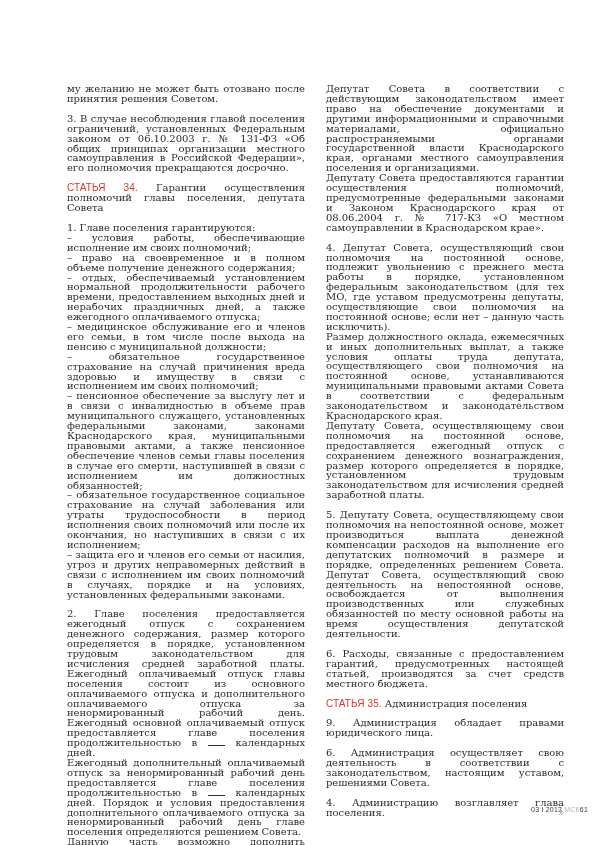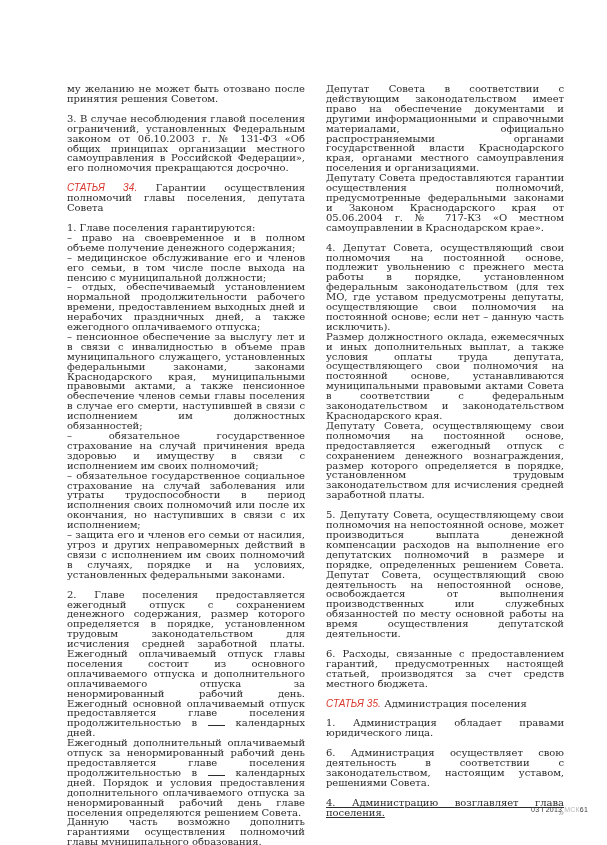--- a/index.html
+++ b/index.html
@@ -21,29 +21,28 @@
       width: 238px;
       font-size: 10px;
       line-height: 9.9px;
       text-align: justify;
       letter-spacing: -0.05px;
       margin-left: 36px;
     }
     #col-left { left: 31px; }
     #col-right { left: 290px; }
     .para { margin: 0 0 10px 0; }
-    .para.tight { margin-bottom: 0; text-decoration: underline; }
+    .para.tight { margin-bottom: 0; }
     .heading {
       margin: 0 0 10px 0;
     }
     .heading-num {
       color: #d8382f;
       font-family: "Liberation Sans", sans-serif;
       letter-spacing: 0.1px;
-      font-style: italic;
     }
     .line { display: block; }
     .blank {
       display: inline-block;
       width: 17px;
       border-bottom: 1px solid #2b2b2b;
       height: 7px;
       vertical-align: baseline;
     }
     .end-mark {
@@ -68,58 +67,59 @@
 <div id="col-left" class="col">
   <p class="para">му желанию не может быть отозвано после принятия решения Советом.</p>
   <p class="para">3. В случае несоблюдения главой поселения ограничений, установленных Федеральным законом от 06.10.2003 г. № 131-ФЗ «Об общих принципах организации местного самоуправления в Российской Федерации», его полномочия прекращаются досрочно.</p>
 
   <p class="heading">
     <span class="heading-num">СТАТЬЯ 34.</span><span> Гарантии осуществления полномочий главы поселения, депутата Совета</span>
   </p>
 
   <div class="para">
     <span class="line">1. Главе поселения гарантируются:</span>
+    <span class="line">– условия работы, обеспечивающие исполнение им своих полномочий;</span>
     <span class="line">– право на своевременное и в полном объеме получение денежного содержания;</span>
+    <span class="line">– отдых, обеспечиваемый установлением нормальной продолжительности рабочего времени, предоставлением выходных дней и нерабочих праздничных дней, а также ежегодного оплачиваемого отпуска;</span>
     <span class="line">– медицинское обслуживание его и членов его семьи, в том числе после выхода на пенсию с муниципальной должности;</span>
-    <span class="line">– отдых, обеспечиваемый установлением нормальной продолжительности рабочего времени, предоставлением выходных дней и нерабочих праздничных дней, а также ежегодного оплачиваемого отпуска;</span>
+    <span class="line">– обязательное государственное страхование на случай причинения вреда здоровью и имуществу в связи с исполнением им своих полномочий;</span>
     <span class="line">– пенсионное обеспечение за выслугу лет и в связи с инвалидностью в объеме прав муниципального служащего, установленных федеральными законами, законами Краснодарского края, муниципальными правовыми актами, а также пенсионное обеспечение членов семьи главы поселения в случае его смерти, наступившей в связи с исполнением им должностных обязанностей;</span>
-    <span class="line">– обязательное государственное страхование на случай причинения вреда здоровью и имуществу в связи с исполнением им своих полномочий;</span>
     <span class="line">– обязательное государственное социальное страхование на случай заболевания или утраты трудоспособности в период исполнения своих полномочий или после их окончания, но наступивших в связи с их исполнением;</span>
     <span class="line">– защита его и членов его семьи от насилия, угроз и других неправомерных действий в связи с исполнением им своих полномочий в случаях, порядке и на условиях, установленных федеральными законами.</span>
   </div>
 
   <div class="para">
     <span class="line"><span>2. Главе поселения предоставляется ежегодный отпуск с сохранением денежного содержания, размер которого определяется в порядке, установленном трудовым законодательством для исчисления средней заработной платы. Ежегодный оплачиваемый отпуск главы поселения состоит из основного оплачиваемого отпуска и дополнительного оплачиваемого отпуска за ненормированный рабочий день. Ежегодный основной оплачиваемый отпуск предоставляется главе поселения продолжительностью в </span><span class="blank"></span><span> календарных дней.</span></span>
     <span class="line"><span>Ежегодный дополнительный оплачиваемый отпуск за ненормированный рабочий день предоставляется главе поселения продолжительностью в </span><span class="blank"></span><span> календарных дней. Порядок и условия предоставления дополнительного оплачиваемого отпуска за ненормированный рабочий день главе поселения определяются решением Совета.</span></span>
     <span class="line">Данную часть возможно дополнить гарантиями осуществления полномочий главы муниципального образования.</span>
   </div>
 
   <p class="para">9. Депутату Совета обеспечиваются условия для беспрепятственного осуществления своих полномочий.</p>
 </div>
 
 <div id="col-right" class="col">
   <div class="para">
     <span class="line">Депутат Совета в соответствии с действующим законодательством имеет право на обеспечение документами и другими информационными и справочными материалами, официально распространяемыми органами государственной власти Краснодарского края, органами местного самоуправления поселения и организациями.</span>
-    <span class="line">Депутату Совета предоставляются гарантии осуществления полномочий, предусмотренные федеральными законами и Законом Краснодарского края от 05.06.2004 г. № 717-КЗ «О местном самоуправлении в Краснодарском крае».</span>
+    <span class="line">Депутату Совета предоставляются гарантии осуществления полномочий, предусмотренные федеральными законами и Законом Краснодарского края от 08.06.2004 г. № 717-КЗ «О местном самоуправлении в Краснодарском крае».</span>
   </div>
 
   <div class="para">
     <span class="line">4. Депутат Совета, осуществляющий свои полномочия на постоянной основе, подлежит увольнению с прежнего места работы в порядке, установленном федеральным законодательством (для тех МО, где уставом предусмотрены депутаты, осуществляющие свои полномочия на постоянной основе; если нет – данную часть исключить).</span>
     <span class="line">Размер должностного оклада, ежемесячных и иных дополнительных выплат, а также условия оплаты труда депутата, осуществляющего свои полномочия на постоянной основе, устанавливаются муниципальными правовыми актами Совета в соответствии с федеральным законодательством и законодательством Краснодарского края.</span>
     <span class="line">Депутату Совета, осуществляющему свои полномочия на постоянной основе, предоставляется ежегодный отпуск с сохранением денежного вознаграждения, размер которого определяется в порядке, установленном трудовым законодательством для исчисления средней заработной платы.</span>
   </div>
 
   <p class="para">5. Депутату Совета, осуществляющему свои полномочия на непостоянной основе, может производиться выплата денежной компенсации расходов на выполнение его депутатских полномочий в размере и порядке, определенных решением Совета. Депутат Совета, осуществляющий свою деятельность на непостоянной основе, освобождается от выполнения производственных или служебных обязанностей по месту основной работы на время осуществления депутатской деятельности.</p>
   <p class="para">6. Расходы, связанные с предоставлением гарантий, предусмотренных настоящей статьей, производятся за счет средств местного бюджета.</p>
 
   <p class="heading">
     <span class="heading-num">СТАТЬЯ 35.</span><span> Администрация поселения</span>
   </p>
 
-  <p class="para">1. Администрация обладает правами юридического лица.</p>
+  <p class="para">9. Администрация обладает правами юридического лица.</p>
   <p class="para">6. Администрация осуществляет свою деятельность в соответствии с законодательством, настоящим уставом, решениями Совета.</p>
   <p class="para tight">
     <span>4. Администрацию возглавляет глава поселения.</span>
     <span class="end-mark">»</span>
   </p>
 </div>
 
 <div id="footer">
   <span>03 І 2013</span>
   <span class="brand">МСК</span><span>61</span>

